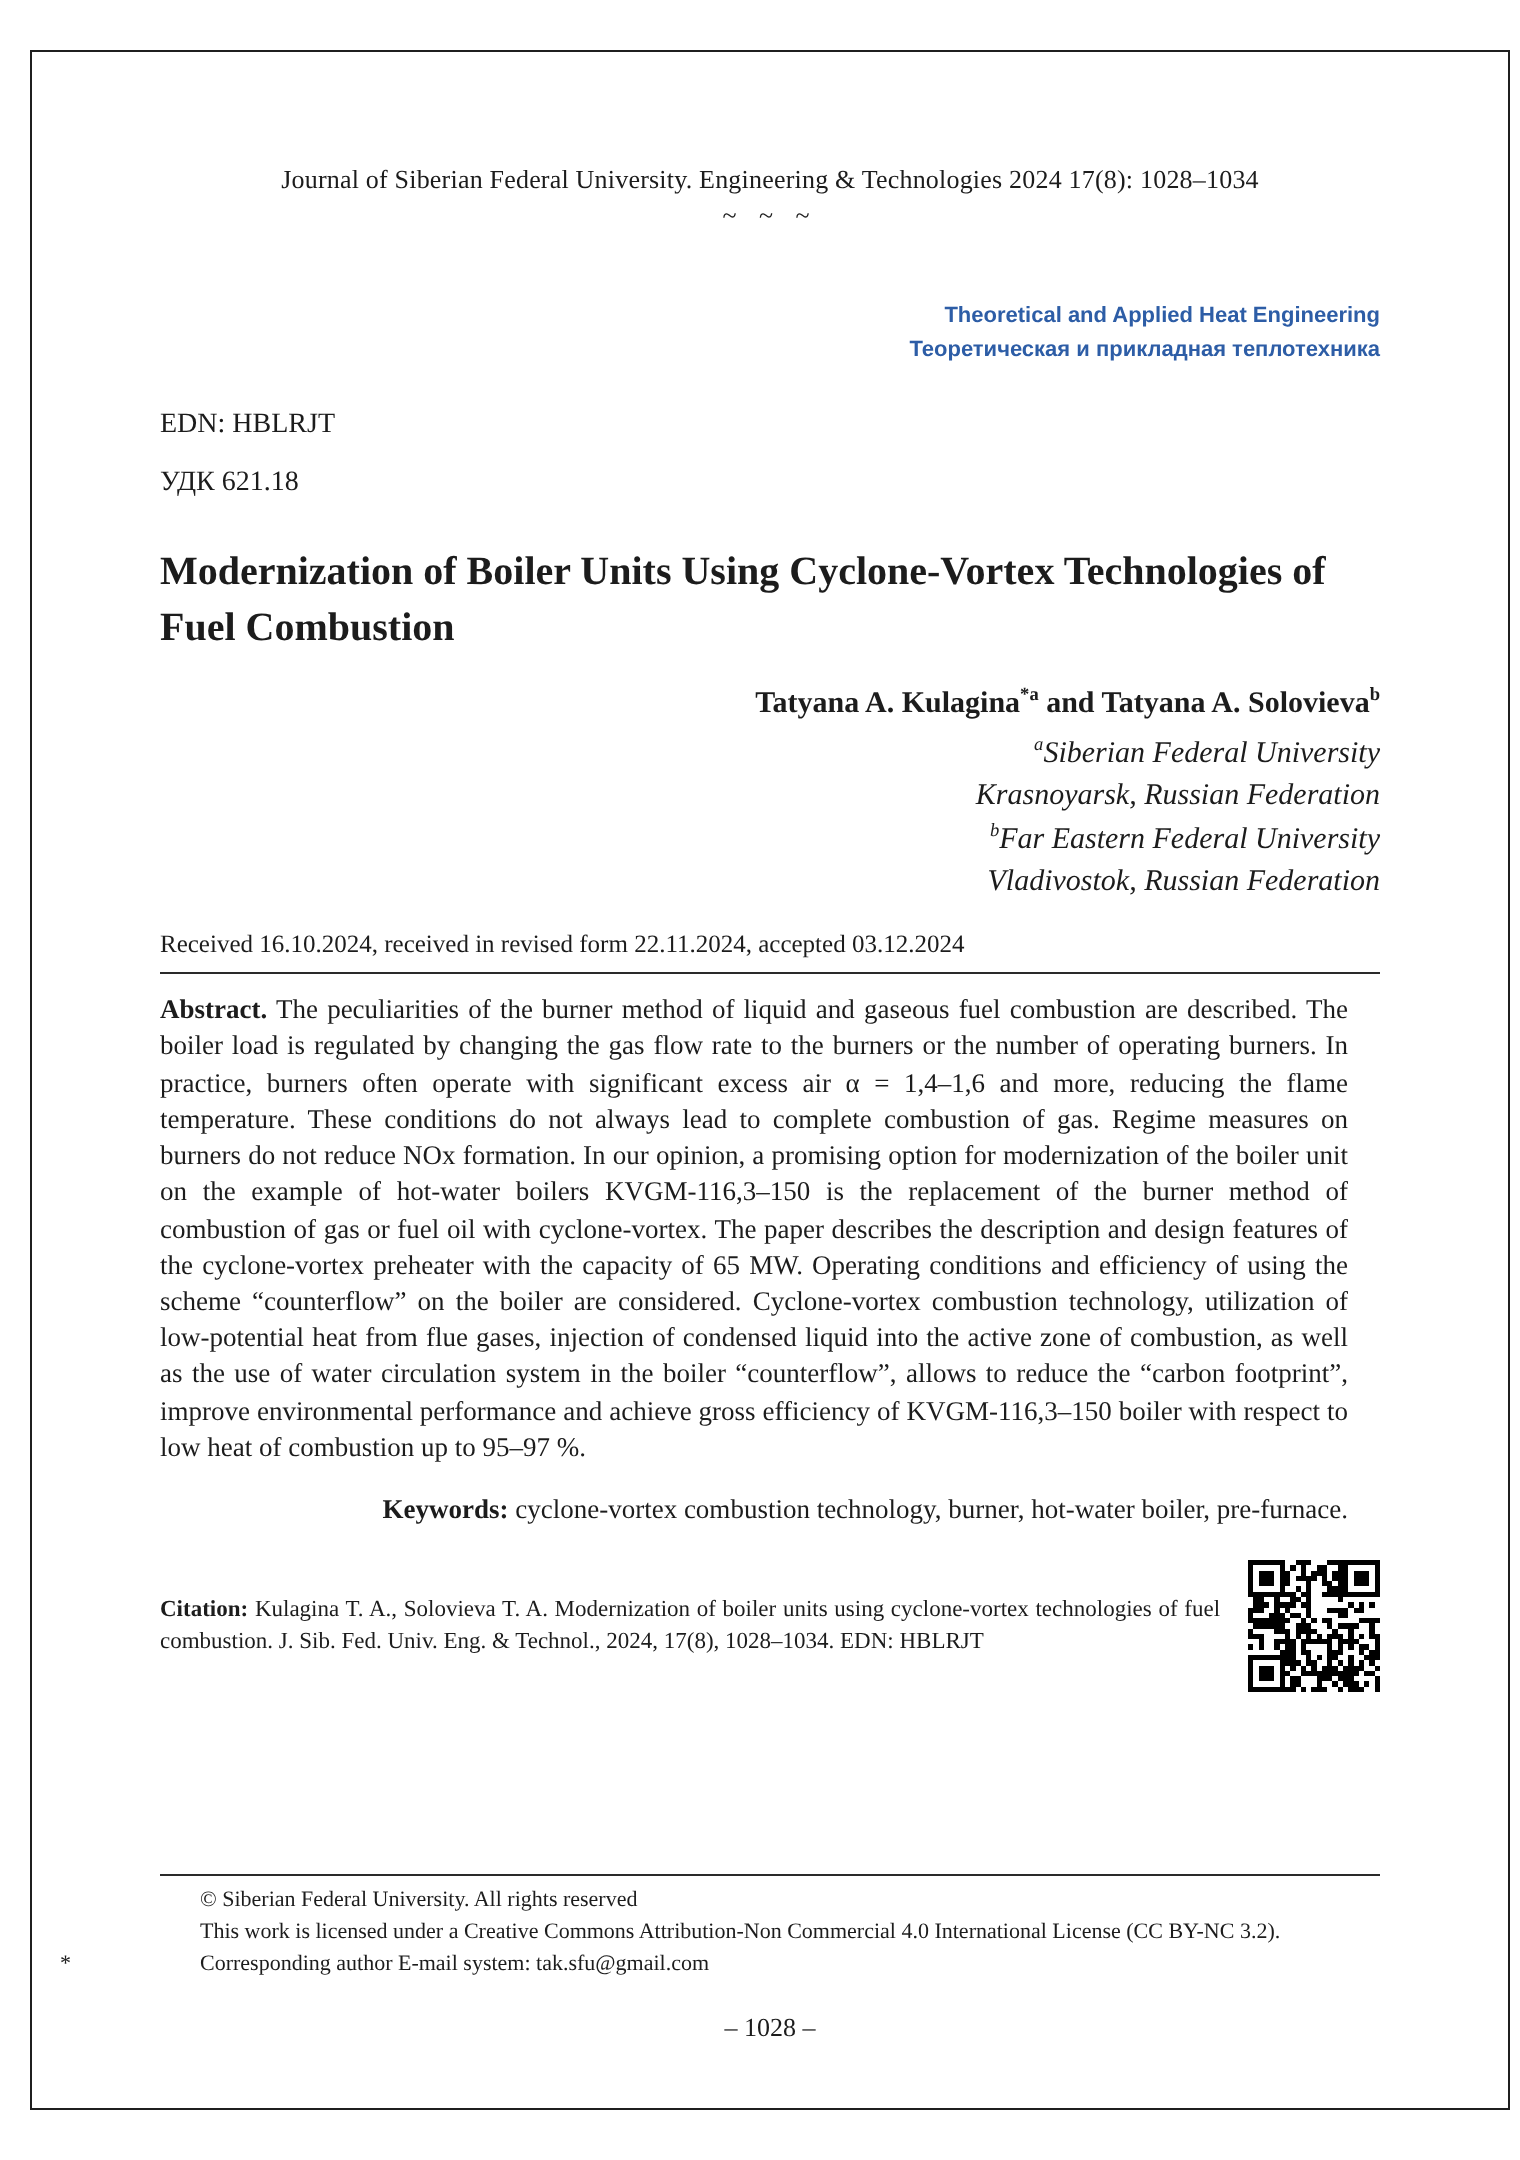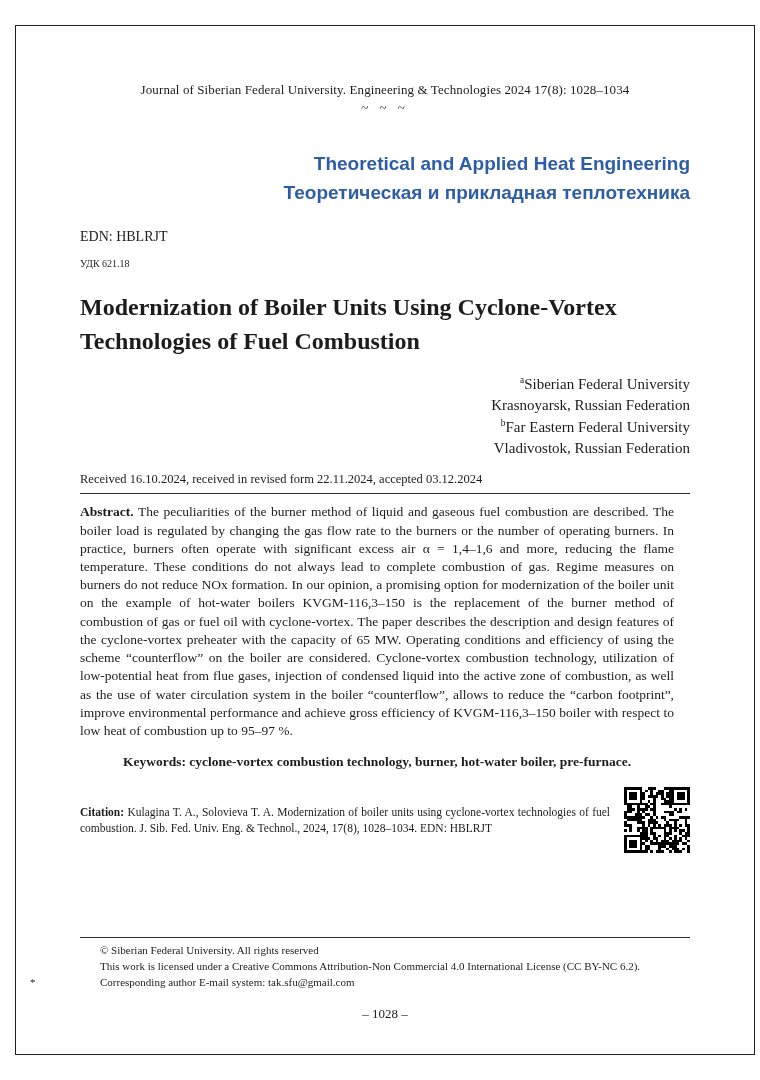--- a/index.html
+++ b/index.html
@@ -32,40 +32,41 @@
     text-align:center;
     font-size:13px;
     margin-top:2px;
     margin-bottom:34px;
     letter-spacing:4px;
   }
   .section-titles{
     text-align:right;
     font-family:"Liberation Sans", sans-serif;
     font-weight:700;
-    font-size:19px;
+    font-size:11px;
     line-height:1.5;
     margin-bottom:22px;
   }
   .edn{font-size:14px;margin-bottom:13px;}
-  .udk{font-size:10px;margin-bottom:0;}
+  .udk{font-size:14px;margin-bottom:0;}
   .title{
-    font-size:24px;
+    font-size:20px;
     font-weight:700;
     line-height:1.4;
     margin:22px 0 16px 0;
   }
   .authors{
     text-align:right;
     font-weight:700;
     font-size:15px;
     margin-bottom:6px;
   }
   .affiliations{
     text-align:right;
+    font-style:italic;
     font-size:15px;
     line-height:1.42;
     margin-bottom:13px;
   }
   sup{font-size:.62em;line-height:0;}
   .received{
     text-align:left;
     font-size:12.5px;
     margin-bottom:6px;
   }
@@ -73,21 +74,21 @@
     border-top:1.2px solid #2a2a2a;
     height:0;
     margin-bottom:9px;
   }
   .abstract, .keywords{
     font-size:13.5px;
     line-height:1.35;
     text-align:justify;
     margin:0 16px 13px 0;
   }
-  .keywords{text-align:center;margin-bottom:16px;font-weight:bold;}
+  .keywords{text-align:right;margin-bottom:16px;}
   .citation-row{
     display:flex;
     align-items:center;
     gap:14px;
   }
   .citation{
     flex:1;
     font-size:11.5px;
     line-height:1.45;
     text-align:justify;
@@ -129,20 +130,21 @@
     <div class="section-titles" style="color:#2d5da6;">
       <div>Theoretical and Applied Heat Engineering</div>
       <div>Теоретическая и прикладная теплотехника</div>
     </div>
 
     <div class="edn">EDN: HBLRJT</div>
     <div class="udk">УДК 621.18</div>
 
     <h1 class="title">Modernization of Boiler Units Using Cyclone-Vortex Technologies of Fuel Combustion</h1>
 
+    <div class="authors"><span>Tatyana A. Kulagina</span><sup>*a</sup><span> and </span><span>Tatyana A. Solovieva</span><sup>b</sup></div>
 
     <div class="affiliations">
       <div><sup>a</sup><span>Siberian Federal University</span></div>
       <div><span>Krasnoyarsk, Russian Federation</span></div>
       <div><sup>b</sup><span>Far Eastern Federal University</span></div>
       <div><span>Vladivostok, Russian Federation</span></div>
     </div>
 
     <div class="received">Received 16.10.2024, received in revised form 22.11.2024, accepted 03.12.2024</div>
 
@@ -509,20 +511,20 @@
           <rect x="21" y="24" width="1" height="1" fill="#000"></rect>
           <rect x="24" y="24" width="1" height="1" fill="#000"></rect>
         </svg>
     </div>
 
   </div>
 
   <div class="footer">
     <div class="rule"></div>
     <div class="footer-line">© Siberian Federal University. All rights reserved</div>
-    <div class="footer-line">This work is licensed under a Creative Commons Attribution-Non Commercial 4.0 International License (CC BY-NC 6.2).</div>
+    <div class="footer-line">This work is licensed under a Creative Commons Attribution-Non Commercial 4.0 International License (CC BY-NC 3.2).</div>
     <div class="footnote">
       <span class="marker">*</span>
       <span>Corresponding author E-mail system: tak.sfu@gmail.com</span>
     </div>
     <div class="page-number">– 1028 –</div>
   </div>
 </div>
 
 </body></html>

